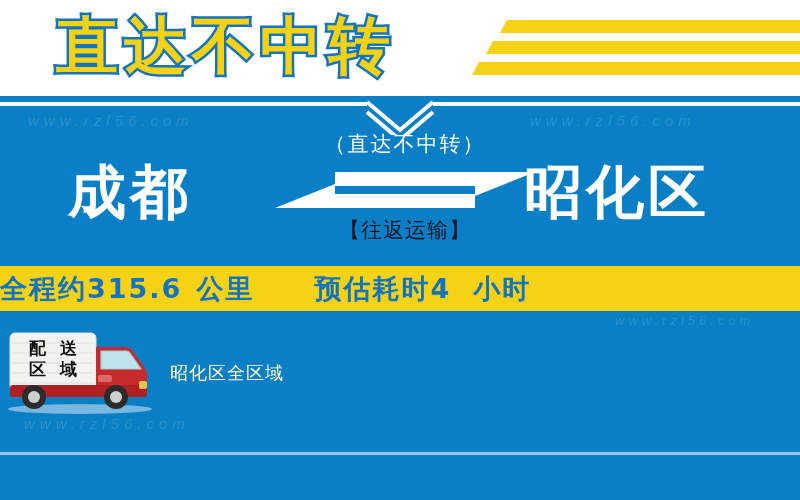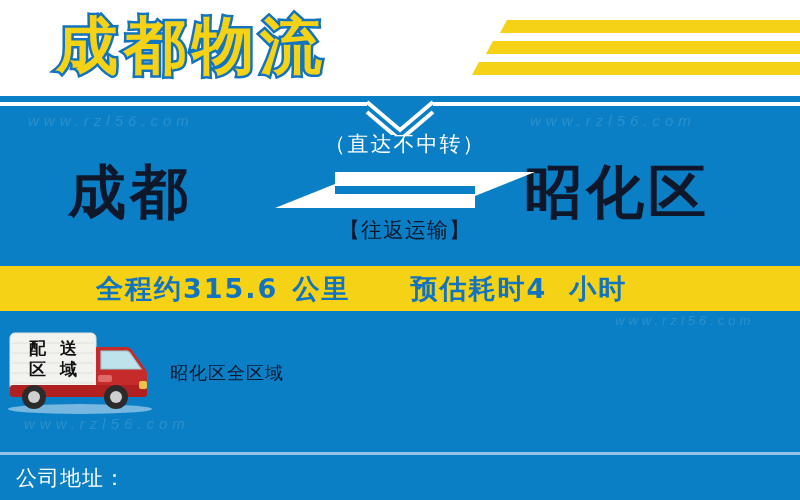--- a/index.html
+++ b/index.html
@@ -46,21 +46,21 @@
   }
   .wm-a{left:28px;top:112px;}
   .wm-b{left:530px;top:112px;}
   .wm-c{left:615px;top:313px;font-size:13px;letter-spacing:4px;}
   .wm-d{left:24px;top:415px;}
 
   
   .route{position:absolute;left:0;top:130px;width:800px;height:130px;}
   .city{
     position:absolute;top:24px;
-    color:#0f172a;font-size:58px;font-weight:bold;letter-spacing:4px;
+    color:#ffffff;font-size:58px;font-weight:bold;letter-spacing:4px;
     font-family:"DejaVu Sans","Liberation Sans",sans-serif;
     white-space:nowrap;
   }
   .city.origin{left:68px;}
   .city.dest{left:524px;text-align:center;}
 
   .mid{position:absolute;left:270px;top:0px;width:270px;text-align:center;}
   .mid-top{
     color:#ffffff;font-size:21px;letter-spacing:2px;white-space:nowrap;
     font-family:"DejaVu Sans","Liberation Sans",sans-serif;
@@ -74,40 +74,40 @@
 
   
   .yellowbar{
     position:absolute;left:0;top:266px;width:800px;height:45px;background:#f5d216;
     display:flex;align-items:center;
   }
   .yb-item{
     color:#1273bf;font-size:27px;font-weight:bold;letter-spacing:2px;white-space:nowrap;
     font-family:"DejaVu Sans","Liberation Sans",sans-serif;
   }
-  .yb-dist{margin-left:96px;}
+  .yb-dist{}
   .yb-unit1{margin-left:14px;text-align:right;}
   .yb-time{margin-left:60px;}
   .yb-unit2{margin-left:22px;}
 
   
   .truckrow{position:absolute;left:0;top:325px;width:800px;height:95px;}
   .truck{position:absolute;left:6px;top:0px;width:148px;height:90px;}
   .box-text{
     position:absolute;left:22px;top:12px;width:62px;height:44px;
     display:flex;flex-wrap:wrap;align-content:center;justify-content:center;
     line-height:21px;
   }
   .box-text span{
     width:31px;text-align:center;color:#111;font-size:17px;font-weight:bold;
     font-family:"DejaVu Sans","Liberation Sans",sans-serif;
   }
   .area-label{
     position:absolute;left:170px;top:36px;
-    color:#0f172a;font-size:18px;letter-spacing:1px;white-space:nowrap;
+    color:#fef9c3;font-size:18px;letter-spacing:1px;white-space:nowrap;
     font-family:Liberation Serif, serif;
   }
 
   
   .divider{position:absolute;left:0;top:452px;width:800px;height:3px;background:rgba(255,255,255,0.55);}
   .footer{position:absolute;left:0;top:455px;width:800px;height:45px;background:#0a7fc6;display:flex;align-items:center;}
   .foot-label{
     margin-left:16px;color:#ffffff;font-size:21px;letter-spacing:1px;white-space:nowrap;
     font-family:"DejaVu Sans","Liberation Sans",sans-serif;
   }
@@ -115,21 +115,21 @@
     margin-left:4px;color:#f5d216;font-size:23px;font-weight:bold;letter-spacing:1px;white-space:nowrap;
     font-family:"DejaVu Sans","Liberation Sans",sans-serif;
   }
 </style>
 </head>
 <body>
 
 <div class="poster">
 
   <div class="header">
-    <div class="brand">成都物流</div>
+    <div class="brand">直达不中转</div>
     <div class="stripes">
       <div class="stripe s1"></div>
       <div class="stripe s2"></div>
       <div class="stripe s3"></div>
     </div>
   </div>
 
   <div class="body-blue"></div>
 
   <div class="rule left"></div>
@@ -197,16 +197,15 @@
       <span>配</span>
       <span>送</span>
       <span>区</span>
       <span>域</span>
     </div>
     <div class="area-label">昭化区全区域</div>
   </div>
 
   <div class="divider"></div>
   <div class="footer">
-    <div class="foot-label">公司地址：</div>
   </div>
 
 </div>
 
 </body></html>

